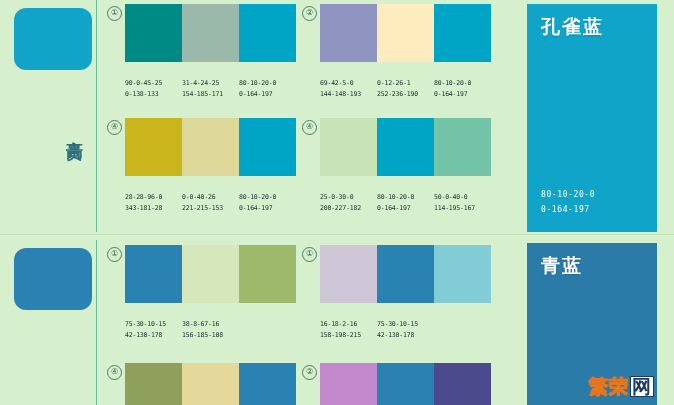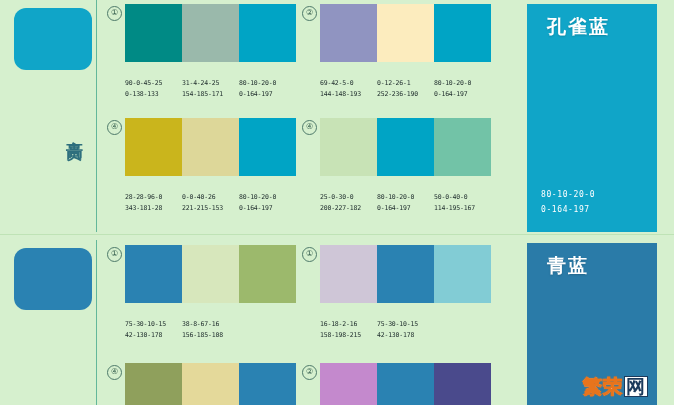--- a/index.html
+++ b/index.html
@@ -99,21 +99,21 @@
     height: 1px;
     background: #bfe3b6;
   }
 
   
   .feature {
     position: absolute;
     left: 527px;
     width: 130px;
     box-sizing: border-box;
-    padding: 12px 20px;
+    padding: 12px 14px;
     color: #ffffff;
   }
   .feature-title {
     font-size: 19px;
     font-weight: bold;
     letter-spacing: 2px;
     line-height: 1.1;
     text-shadow: 0 1px 2px rgba(0,0,0,0.18);
   }
   .feature-codes {
@@ -123,21 +123,21 @@
     font-size: 8px;
     line-height: 1.85;
     font-family: "DejaVu Sans Mono", "Liberation Mono", monospace;
     letter-spacing: 0.6px;
     white-space: nowrap;
   }
 
   
   .watermark {
     position: absolute;
-    right: 26px;
+    right: 20px;
     bottom: 8px;
     display: flex;
     align-items: center;
     font-size: 19px;
     font-weight: bold;
     letter-spacing: 1px;
     line-height: 1;
     text-align: right;
   }
   .wm-text {

